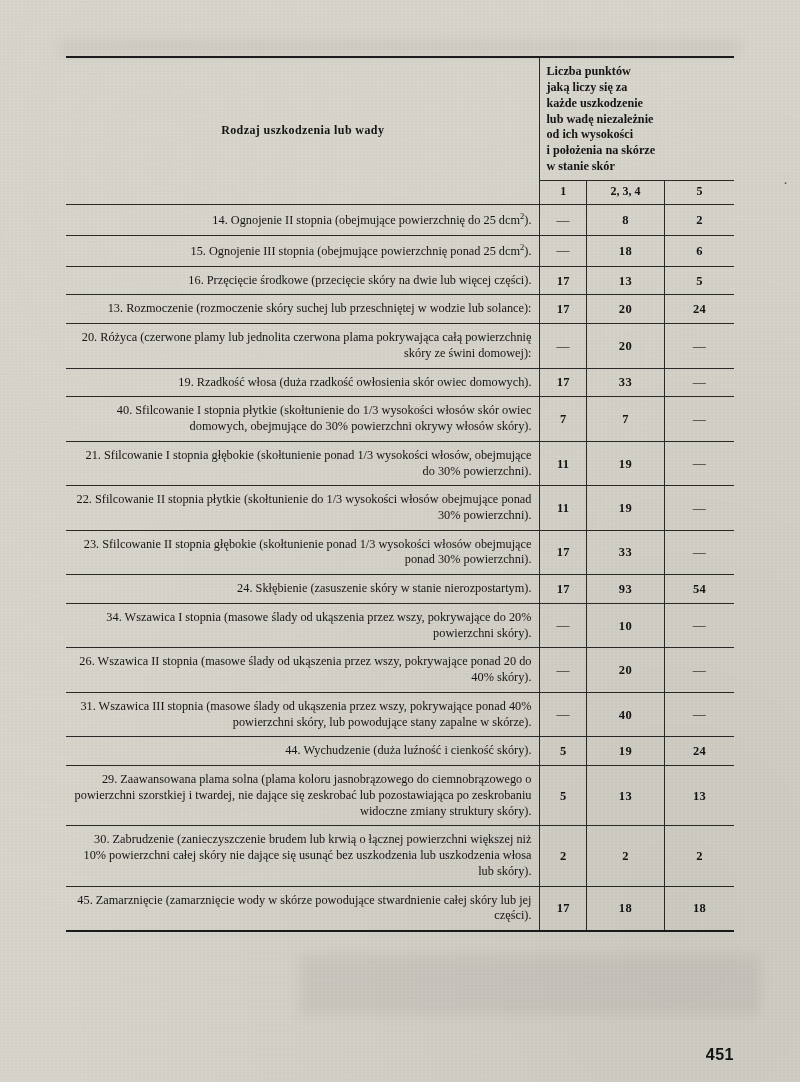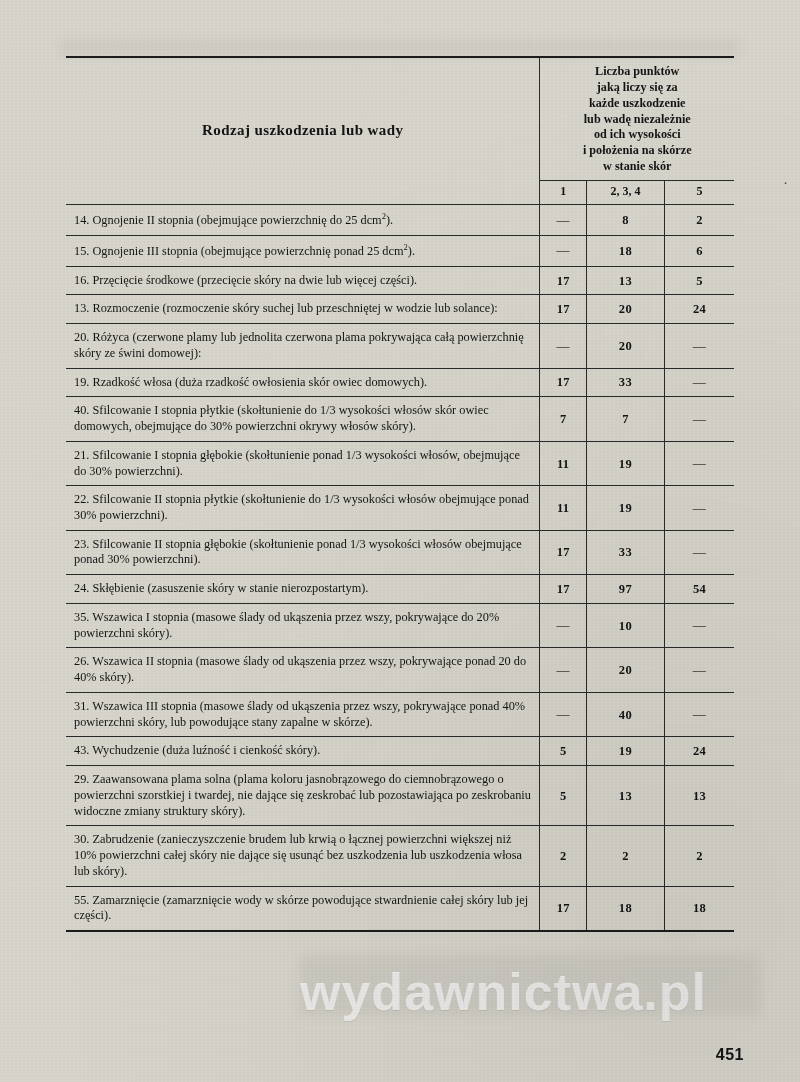--- a/index.html
+++ b/index.html
@@ -64,28 +64,28 @@
     padding: 0;
   }
   
   table.pointstable {
     border-top: 2px solid #1c1c1c;
     border-bottom: 2px solid #1c1c1c;
   }
   .hdr-left {
     width: 474px;
     text-align: center;
-    font-size: 15px;
+    font-size: 12px;
     letter-spacing: .4px;
     border-left: none !important;
     border-top: none !important;
     padding: 23px 6px !important;
   }
   .hdr-right {
-    text-align: center;
+    text-align: left;
     font-size: 12.2px;
     line-height: 1.3;
     padding: 6px 6px 5px 6px !important;
     border-top: none !important;
     border-right: none !important;
   }
   .hdr-right .l {
     display: block;
     white-space: nowrap;
   }
@@ -95,21 +95,21 @@
     padding: 2px 0 3px 0 !important;
     height: 18px;
   }
   .grp.c1 { width: 46px; }
   .grp.c2 { width: 78px; }
   .grp.c3 { width: 70px; }
   .grp.c1 { border-left: none !important; }
   .grp.c3 { border-right: none !important; }
   td.desc {
     padding: 6px 8px 6px 8px !important;
-    text-align: left;
+    text-align: right;
     border-left: none !important;
   }
   td.desc .num {
     white-space: nowrap;
   }
   td.val {
     text-align: center;
     font-weight: 700;
     font-size: 12.5px;
     letter-spacing: .3px;
@@ -121,21 +121,21 @@
   .dash {
     font-weight: 400;
     font-size: 13px;
   }
   sup.unit {
     font-size: 8.5px;
     vertical-align: super;
   }
   .pagenum {
     position: absolute;
-    right: 56px;
+    right: 66px;
     bottom: 18px;
     font-family: "Liberation Sans", sans-serif;
     font-weight: 700;
     font-size: 16px;
     letter-spacing: .5px;
     z-index: 20;
   }
   .dot-right {
     position: absolute;
     right: 12px;
@@ -239,65 +239,64 @@
         </tr>
         <tr>
           <td class="desc"><span class="num">23.</span> Sfilcowanie II stopnia głębokie (skołtunienie ponad 1/3 wysokości włosów obejmujące ponad 30% powierzchni).</td>
           <td class="val c1">17</td>
           <td class="val c2">33</td>
           <td class="val c3"><span class="dash">—</span></td>
         </tr>
         <tr>
           <td class="desc"><span class="num">24.</span> Skłębienie (zasuszenie skóry w stanie nierozpostartym).</td>
           <td class="val c1">17</td>
-          <td class="val c2">97</td>
+          <td class="val c2">93</td>
           <td class="val c3">54</td>
         </tr>
         <tr>
-          <td class="desc"><span class="num">35.</span> Wszawica I stopnia (masowe ślady od ukąszenia przez wszy, pokrywające do 20% powierzchni skóry).</td>
+          <td class="desc"><span class="num">34.</span> Wszawica I stopnia (masowe ślady od ukąszenia przez wszy, pokrywające do 20% powierzchni skóry).</td>
           <td class="val c1"><span class="dash">—</span></td>
           <td class="val c2">10</td>
           <td class="val c3"><span class="dash">—</span></td>
         </tr>
         <tr>
           <td class="desc"><span class="num">26.</span> Wszawica II stopnia (masowe ślady od ukąszenia przez wszy, pokrywające ponad 20 do 40% skóry).</td>
           <td class="val c1"><span class="dash">—</span></td>
           <td class="val c2">20</td>
           <td class="val c3"><span class="dash">—</span></td>
         </tr>
         <tr>
           <td class="desc"><span class="num">31.</span> Wszawica III stopnia (masowe ślady od ukąszenia przez wszy, pokrywające ponad 40% powierzchni skóry, lub powodujące stany zapalne w skórze).</td>
           <td class="val c1"><span class="dash">—</span></td>
           <td class="val c2">40</td>
           <td class="val c3"><span class="dash">—</span></td>
         </tr>
         <tr>
-          <td class="desc"><span class="num">43.</span> Wychudzenie (duża luźność i cienkość skóry).</td>
+          <td class="desc"><span class="num">44.</span> Wychudzenie (duża luźność i cienkość skóry).</td>
           <td class="val c1">5</td>
           <td class="val c2">19</td>
           <td class="val c3">24</td>
         </tr>
         <tr>
           <td class="desc"><span class="num">29.</span> Zaawansowana plama solna (plama koloru jasnobrązowego do ciemnobrązowego o powierzchni szorstkiej i twardej, nie dające się zeskrobać lub pozostawiająca po zeskrobaniu widoczne zmiany struktury skóry).</td>
           <td class="val c1">5</td>
           <td class="val c2">13</td>
           <td class="val c3">13</td>
         </tr>
         <tr>
           <td class="desc"><span class="num">30.</span> Zabrudzenie (zanieczyszczenie brudem lub krwią o łącznej powierzchni większej niż 10% powierzchni całej skóry nie dające się usunąć bez uszkodzenia lub uszkodzenia włosa lub skóry).</td>
           <td class="val c1">2</td>
           <td class="val c2">2</td>
           <td class="val c3">2</td>
         </tr>
         <tr>
-          <td class="desc"><span class="num">55.</span> Zamarznięcie (zamarznięcie wody w skórze powodujące stwardnienie całej skóry lub jej części).</td>
+          <td class="desc"><span class="num">45.</span> Zamarznięcie (zamarznięcie wody w skórze powodujące stwardnienie całej skóry lub jej części).</td>
           <td class="val c1">17</td>
           <td class="val c2">18</td>
           <td class="val c3">18</td>
         </tr>
       </tbody>
   </table>
 
-  <div class="watermark">wydawnictwa.pl</div>
   <div class="pagenum">451</div>
 </div>
 
 <div class="paper-noise"></div>
 
 </body></html>

